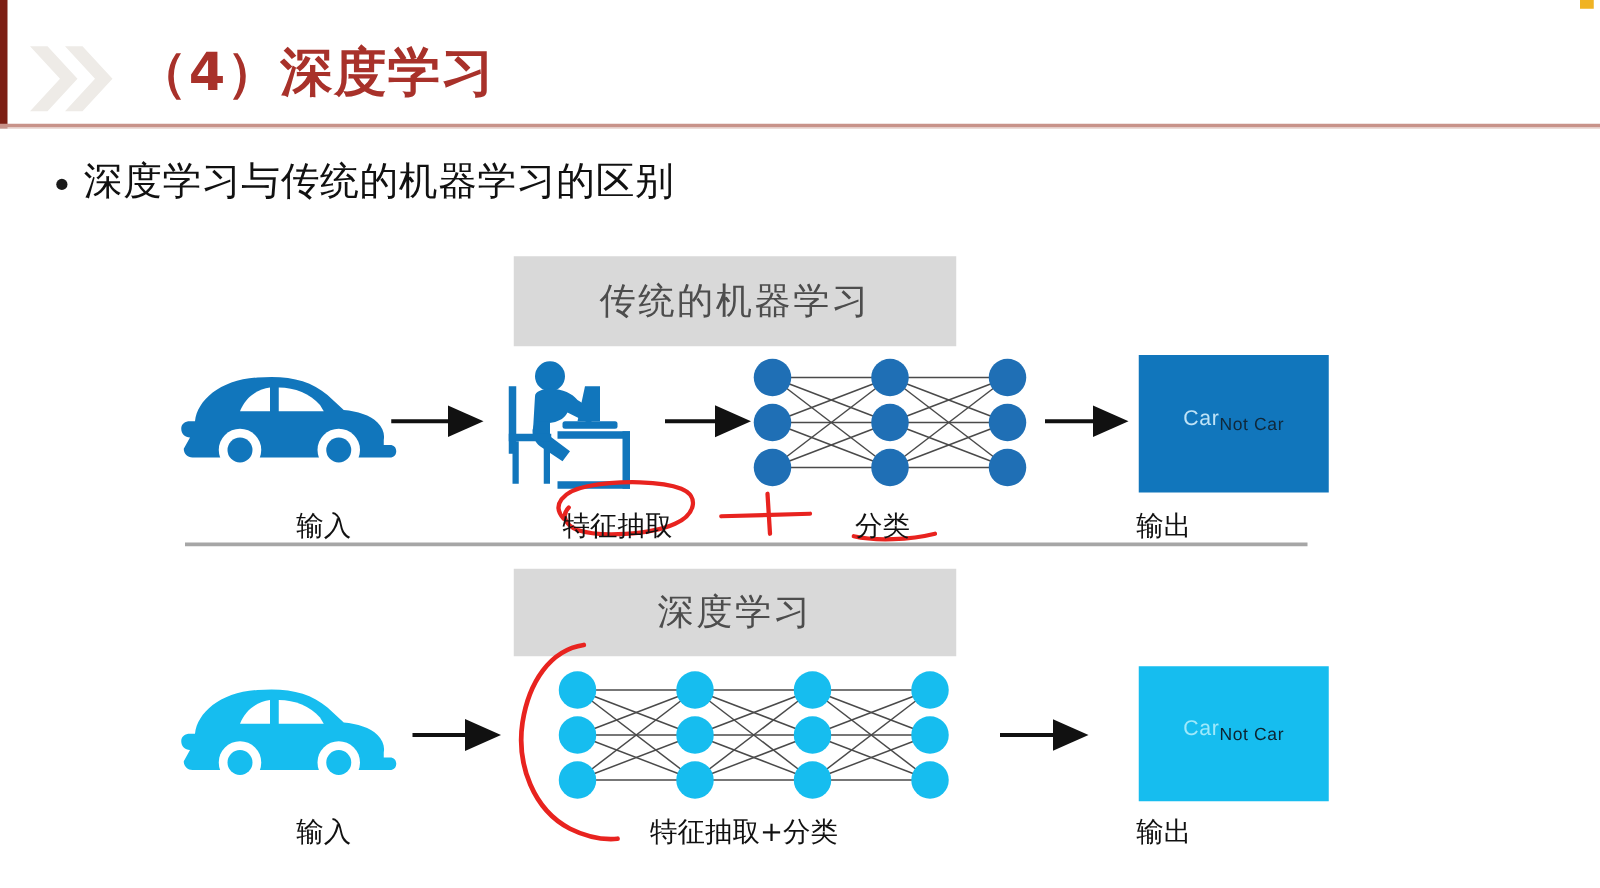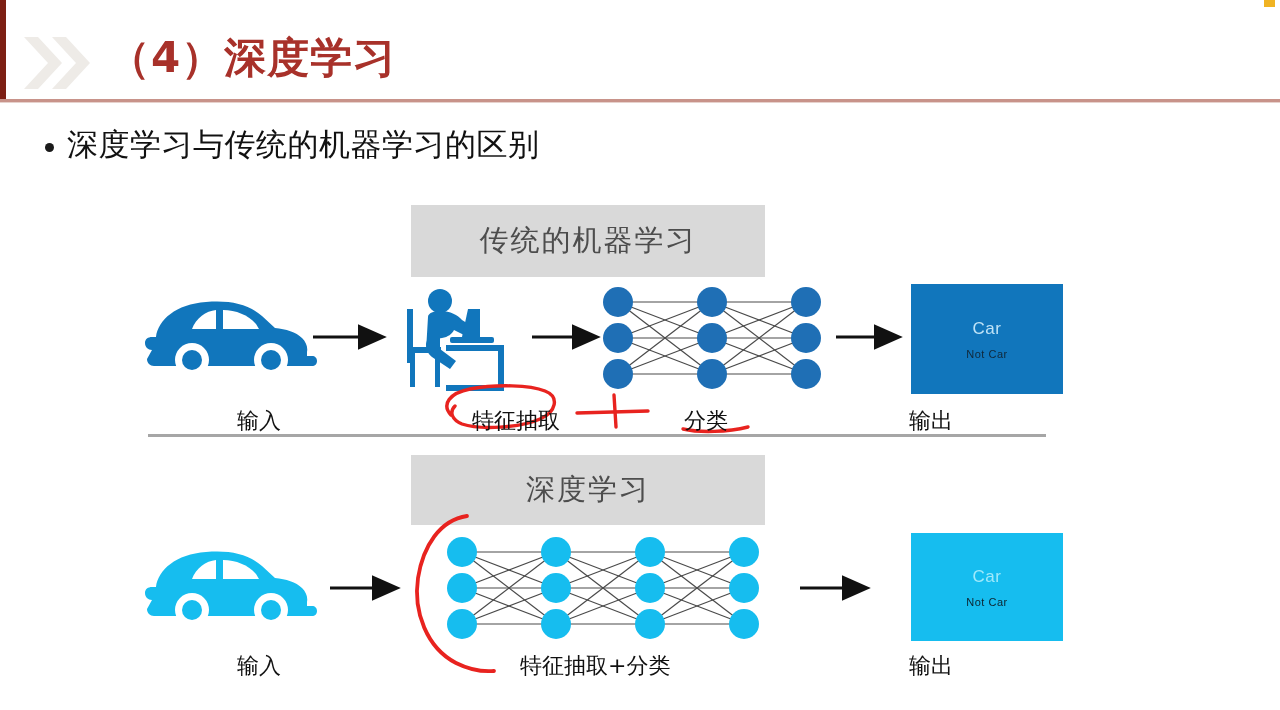--- a/index.html
+++ b/index.html
@@ -42,35 +42,35 @@
   #sec-top{left:411px;top:205px;width:354px;height:72px;}
   #sec-bot{left:411px;top:455px;width:354px;height:70px;}
 
   
   .mid-divider{position:absolute;left:148px;top:434px;width:898px;height:3px;background:#a6a6a6;}
 
   
   .layer{position:absolute;left:0;top:0;width:1280px;height:710px;pointer-events:none;}
 
   
-  .out-box{position:absolute;display:flex;flex-direction:column;align-items:center;justify-content:center;}
+  .out-box{position:absolute;display:flex;flex-direction:row;align-items:center;justify-content:center;}
   #out-top{left:911px;top:284px;width:152px;height:110px;background:#1176bc;}
   #out-bot{left:911px;top:533px;width:152px;height:108px;background:#16bdef;}
   .out-line1{font-size:17px;letter-spacing:.5px;margin-bottom:9px;}
-  .out-line2{font-size:11px;letter-spacing:.5px;}
+  .out-line2{font-size:14px;letter-spacing:.5px;}
   #out-top .out-line1{color:#bfe3f7;}
   #out-top .out-line2{color:#10283a;}
   #out-bot .out-line1{color:#9fe9fb;}
   #out-bot .out-line2{color:#0d2430;}
 
   
   .cap{position:absolute;font-size:22px;font-weight:normal;color:#111;white-space:nowrap;
     font-family:"DejaVu Sans","Liberation Sans",sans-serif;}
   #cap-in-top{left:237px;top:406px;}
-  #cap-feat-top{left:472px;top:406px;}
+  #cap-feat-top{left:450px;top:406px;}
   #cap-cls-top{left:684px;top:406px;}
   #cap-out-top{left:909px;top:406px;}
   #cap-in-bot{left:237px;top:651px;}
   #cap-featcls-bot{left:520px;top:651px;}
   #cap-out-bot{left:909px;top:651px;}
 </style>
 </head>
 <body>
 
 <div class="slide">

